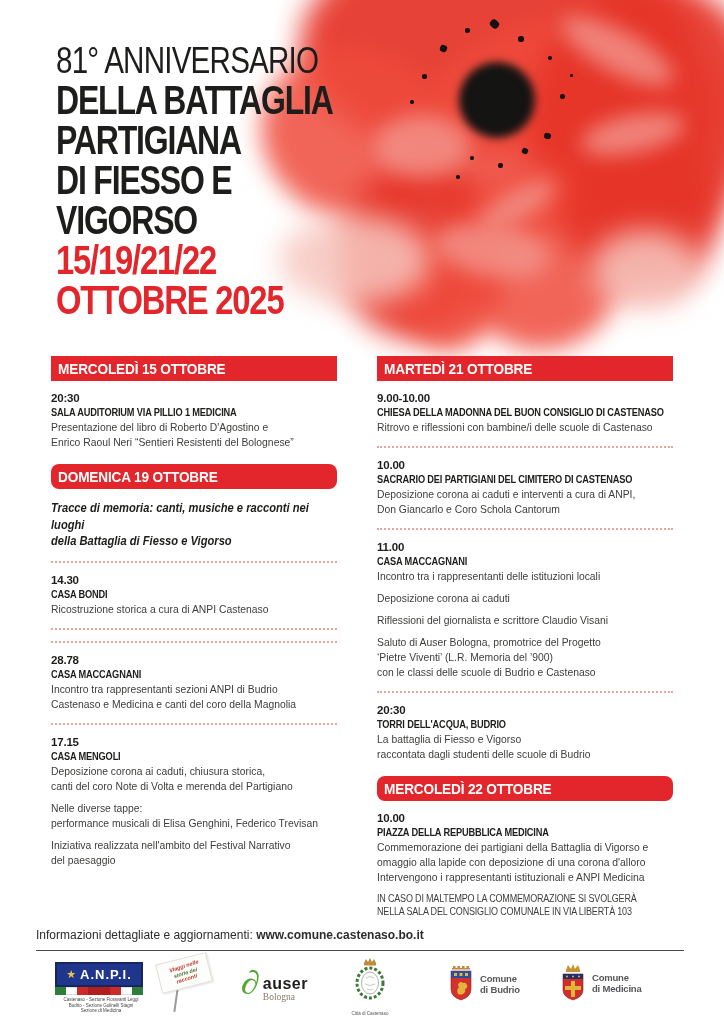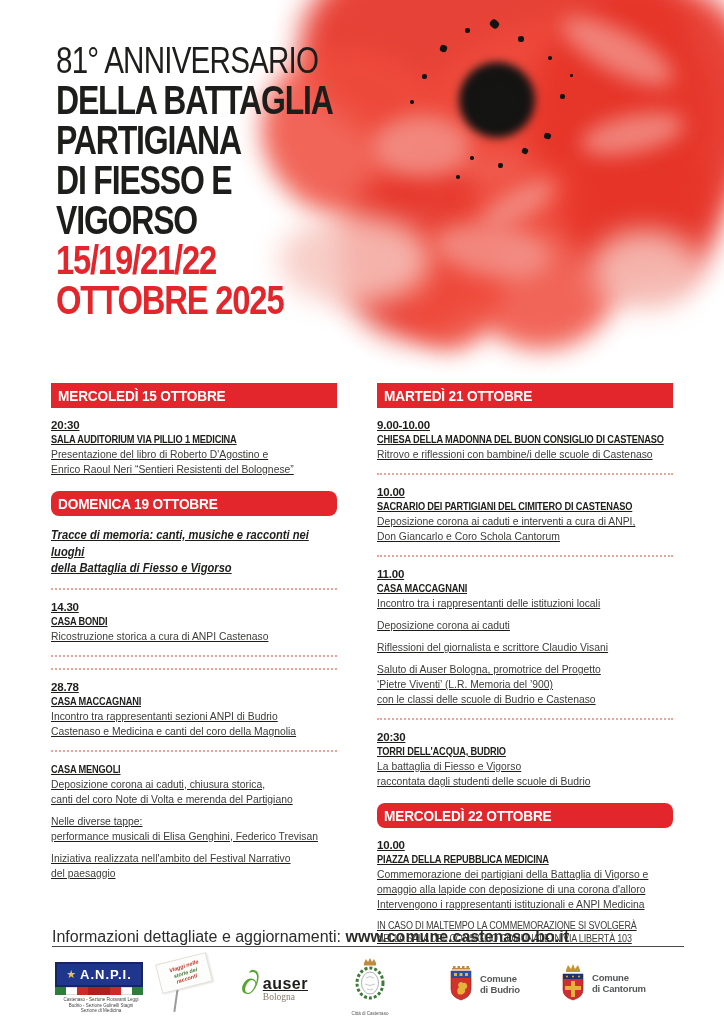--- a/index.html
+++ b/index.html
@@ -20,42 +20,42 @@
   .dot{position:absolute;background:#131312;border-radius:42%;}
   
   .titleblock{position:absolute;left:56px;top:42px;z-index:2;}
   .eyebrow{font-size:37px;font-weight:400;line-height:38px;letter-spacing:-1px;
     transform:scaleX(.8);transform-origin:left top;white-space:nowrap;}
   .bigline{font-size:41px;font-weight:800;line-height:40px;letter-spacing:-1.5px;
     transform:scaleX(.78);transform-origin:left top;white-space:nowrap;}
   .dateline{font-size:41px;font-weight:700;line-height:40px;letter-spacing:-1.5px;
     color:#e2262b;transform:scaleX(.8);transform-origin:left top;white-space:nowrap;}
   
-  .col{position:absolute;top:383px;z-index:3;text-decoration:underline;}
+  .col{position:absolute;top:356px;z-index:3;}
   .col-left{left:51px;width:286px;}
   .col-right{left:377px;width:296px;}
   .daybar{background:#e2262b;color:#fff;height:25px;margin-bottom:2px;}
   .daybar span{display:inline-block;font-weight:700;font-size:15.5px;line-height:25px;
     padding-left:8px;letter-spacing:-.2px;transform:scaleX(.88);transform-origin:left center;white-space:nowrap;}
   .daybar.second{margin-top:14px;border-radius:8px;}
   .event{margin-top:10px;}
   .time{font-weight:700;font-size:11.5px;line-height:14px;letter-spacing:-.2px;}
   .venue{font-weight:700;font-size:11px;line-height:14px;letter-spacing:-.2px;
     width:120%;transform:scaleX(.84);transform-origin:left top;white-space:nowrap;}
   .desc{font-size:11.5px;line-height:15px;color:#3d3d3b;white-space:pre-line;
     width:112%;transform:scaleX(.9);transform-origin:left top;margin-top:1px;}
   .desc + .desc{margin-top:7px;}
   .note{font-size:10px;line-height:13px;color:#3d3d3b;white-space:pre-line;
     width:112%;transform:scaleX(.9);transform-origin:left top;margin-top:7px;letter-spacing:-.2px;}
   .intro{font-style:italic;font-weight:700;font-size:12px;line-height:16.5px;
     margin-top:11px;white-space:pre-line;width:108%;transform:scaleX(.93);transform-origin:left top;}
   .dotline{border:0;border-top:2px dotted #e8a59a;margin:11px 0 0 0;}
   
-  .footer-info{position:absolute;left:52px;right:40px;top:928px;z-index:3;
-    font-size:16px;color:#2c2c2b;border-bottom:1.5px solid #4a4a4a;padding-bottom:0;}
+  .footer-info{position:absolute;left:36px;right:40px;top:928px;z-index:3;
+    font-size:12px;color:#2c2c2b;border-bottom:1.5px solid #4a4a4a;padding-bottom:8px;}
   .footer-info b{font-weight:700;}
   
   .logos{position:absolute;left:0;top:956px;width:724px;height:64px;z-index:3;}
   .logo{position:absolute;text-align:center;}
   
   .anpi-box{width:88px;height:25px;background:#20368c;border:2px solid #16275f;
     display:flex;align-items:center;justify-content:center;gap:4px;box-sizing:border-box;}
   .anpi-star{color:#e8c24a;font-size:11px;line-height:11px;}
   .anpi-name{color:#fff;font-weight:700;font-size:13px;letter-spacing:1px;}
   .anpi-flag{display:flex;height:8px;width:88px;}
@@ -65,21 +65,21 @@
   .flagpole{position:absolute;left:26px;top:18px;width:2px;height:38px;background:#9b9b9b;transform:rotate(8deg);}
   .flagcloth{position:absolute;left:8px;top:2px;width:52px;height:30px;background:#fdfdfb;
     border:1px solid #e2ded6;transform:rotate(-14deg);box-shadow:1px 1px 2px rgba(0,0,0,.12);
     display:flex;flex-direction:column;justify-content:center;padding-left:3px;box-sizing:border-box;}
   .flagcloth div{font-size:5.5px;line-height:6.5px;font-style:italic;font-weight:700;transform:rotate(-4deg);}
   .fl-red{color:#c43a2e;} .fl-green{color:#4a7a3a;}
   
   .auser-glyph{font-size:34px;line-height:34px;color:#57a531;font-style:italic;
     display:inline-block;transform:rotate(12deg);font-family:"Liberation Serif",serif;}
   .auser-text{display:inline-block;text-align:left;vertical-align:middle;margin-left:4px;}
-  .auser-name{font-weight:700;font-size:16px;letter-spacing:.5px;color:#1d1d1b;line-height:16px;text-decoration:underline;}
+  .auser-name{font-weight:700;font-size:16px;letter-spacing:.5px;color:#1d1d1b;line-height:16px;}
   .auser-sub{font-family:"Liberation Serif",serif;font-size:9.5px;color:#8a7966;line-height:11px;}
   
   .cast-caption{font-size:4.5px;color:#555;margin-top:1px;}
   
   .comune{display:flex;align-items:center;gap:6px;}
   .comune-text{text-align:left;font-size:9.5px;line-height:11px;font-weight:700;color:#565759;letter-spacing:-.2px;}
 </style>
 </head>
 <body>
 
@@ -151,20 +151,21 @@
     <hr class="dotline">
     <hr class="dotline">
     <div class="event">
       <div class="time">28.78</div>
       <div class="venue">CASA MACCAGNANI</div>
       <div class="desc">Incontro tra rappresentanti sezioni ANPI di Budrio
 Castenaso e Medicina e canti del coro della Magnolia</div>
     </div>
     <hr class="dotline">
     <div class="event">
+      <div class="time">17.15</div>
       <div class="venue">CASA MENGOLI</div>
       <div class="desc">Deposizione corona ai caduti, chiusura storica,
 canti del coro Note di Volta e merenda del Partigiano</div>
       <div class="desc">Nelle diverse tappe:
 performance musicali di Elisa Genghini, Federico Trevisan</div>
       <div class="desc">Iniziativa realizzata nell'ambito del Festival Narrativo
 del paesaggio</div>
     </div>
   </div>
 
@@ -292,18 +293,18 @@
         <path d="M3 10 h20 v16 q0 7 -10 10 q-10 -3 -10 -10 z" fill="#cf2e2c" stroke="#8e1f1c" stroke-width="0.6"></path>
         <path d="M3 10 h20 v5 h-20 z" fill="#232f6b"></path>
         <circle cx="7" cy="12.5" r="1" fill="#e3b33c"></circle>
           <circle cx="13" cy="12.5" r="1" fill="#e3b33c"></circle>
           <circle cx="19" cy="12.5" r="1" fill="#e3b33c"></circle>
         <rect x="11" y="17" width="4" height="16" fill="#e3b33c"></rect>
         <rect x="5" y="22" width="16" height="4" fill="#e3b33c"></rect>
       </svg>
       <div class="comune-text">
         <div>Comune</div>
-        <div>di Cantorum</div>
+        <div>di Medicina</div>
       </div>
     </div>
 
   </div>
 </div>
 
 </body></html>

